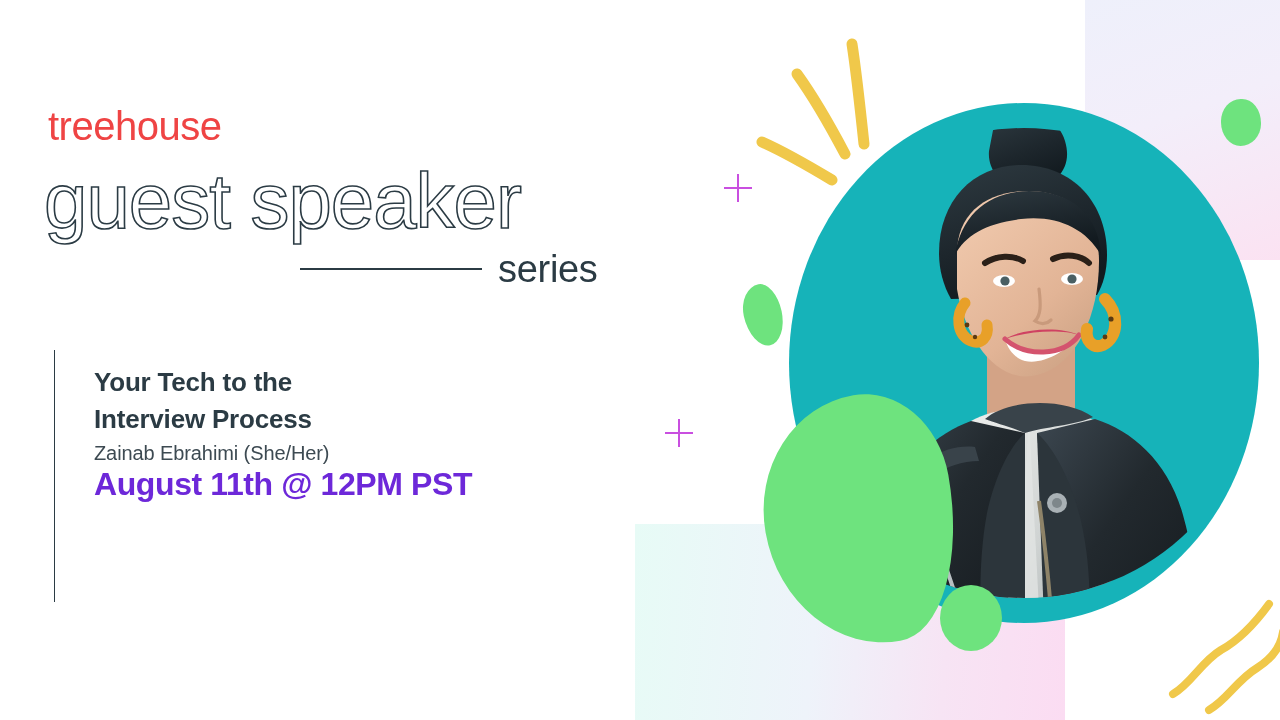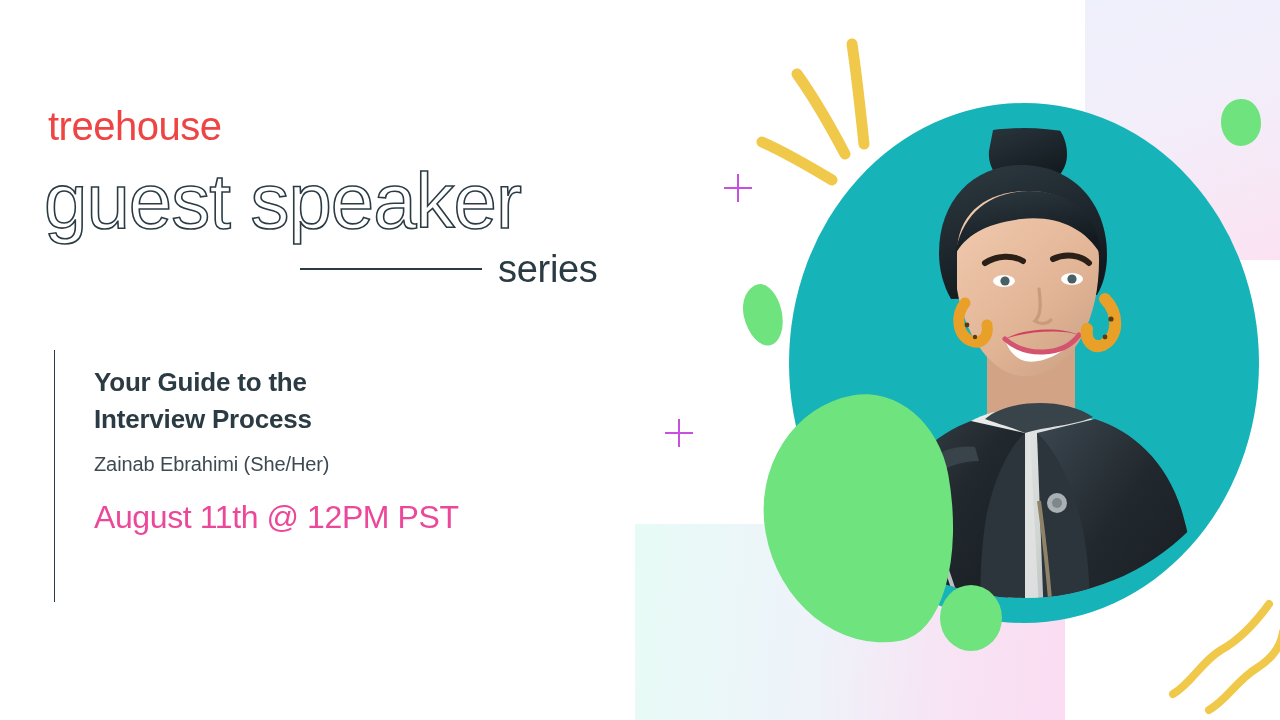--- a/index.html
+++ b/index.html
@@ -172,28 +172,27 @@
   }
   .speaker-name,
   .speaker-role {
     font-size: 20px;
     font-weight: 400;
     color: #3d4a52;
     line-height: 1.44;
     letter-spacing: -0.1px;
     margin: 0;
   }
-  .speaker-name { margin-top: 11px; }
+  .speaker-name { }
   .event-when {
     font-size: 32px;
-    font-weight: 400;
-    color: #ec4899;
+    font-weight: 700;
+    color: #6d28d9;
     letter-spacing: -0.4px;
     line-height: 1;
-    margin-top: 22px;
   }
 </style>
 </head>
 <body>
 
 <div id="stage">
 
   <div class="panel-tr"></div>
   <div class="panel-bl"></div>
 
@@ -312,19 +311,19 @@
   <div class="brand">treehouse</div>
 
   <div class="headline-outline">guest speaker</div>
 
   <div class="series-row">
     <div class="series-rule"></div>
     <div class="series-word">series</div>
   </div>
 
   <div class="detail-block">
-    <div class="talk-title">Your Guide to the
+    <div class="talk-title">Your Tech to the
 Interview Process</div>
     <div class="speaker-name">Zainab Ebrahimi (She/Her)</div>
     <div class="event-when">August 11th @ 12PM PST</div>
   </div>
 
 </div>
 
 </body></html>

